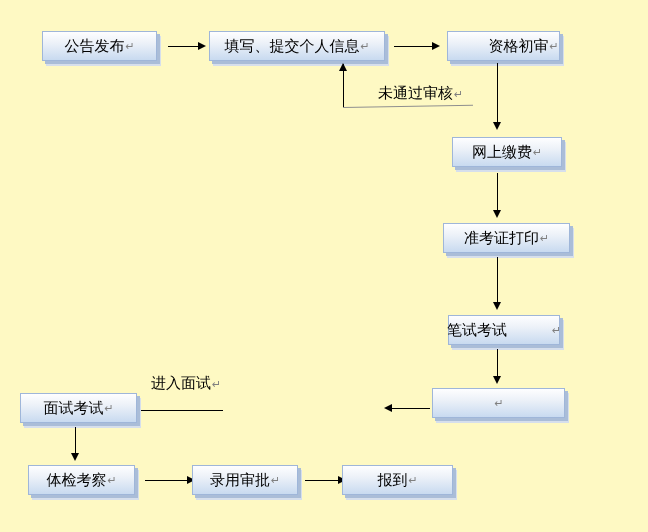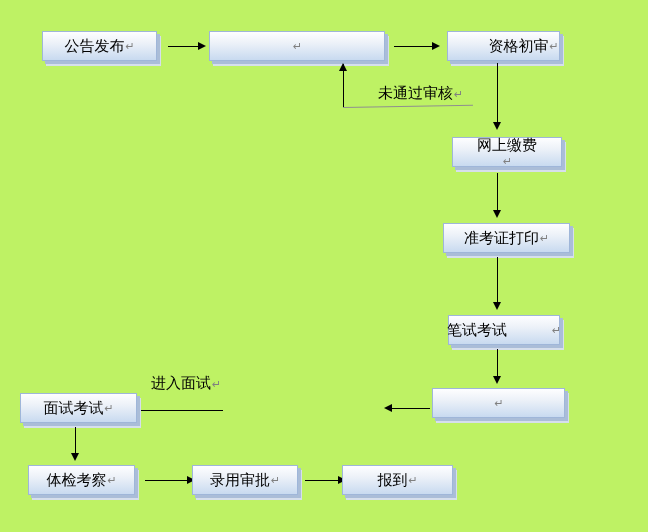--- a/index.html
+++ b/index.html
@@ -1,38 +1,38 @@
 <!DOCTYPE html>
 <html><head>
 <meta charset="utf-8">
 <style>
   html,body{margin:0;padding:0;background:#fff;}
   #canvas{
     position:relative;
     width:648px;height:532px;
-    background:#bef264;
+    background:#fef9c3;
     font-family:"Liberation Sans","DejaVu Sans",sans-serif;
     overflow:hidden;
   }
   
   .node{
     position:absolute;
     box-sizing:border-box;
     background:linear-gradient(180deg,#fefeff 0%,#ecf1f8 40%,#c8daf0 100%);
     border:1px solid #9fb6d9;
     box-shadow:3px 3px 0 #aabdd8, 4px 5px 0 #d6dfec;
     display:flex;align-items:center;justify-content:center;
     font-size:15px;color:#000;
     white-space:nowrap;
   }
   .ret{color:#808080;font-size:11px;margin-left:1px;}
   .n1{left:42px;top:31px;width:115px;height:30px;}
   .n2{left:209px;top:31px;width:176px;height:30px;}
   .n3{left:447px;top:31px;width:113px;height:30px;padding-left:40px;}
-  .n4{left:452px;top:137px;width:110px;height:30px;flex-direction:column;}
+  .n4{left:452px;top:137px;width:110px;height:30px;}
   .n5{left:443px;top:223px;width:127px;height:30px;justify-content:center;}
   .n6{left:448px;top:315px;width:112px;height:30px;gap:44px;}
   .n7{left:432px;top:388px;width:133px;height:30px;}
   .n8{left:225px;top:393px;width:157px;height:32px;}
   .n9{left:20px;top:393px;width:117px;height:30px;}
   .n10{left:28px;top:465px;width:107px;height:30px;}
   .n11{left:192px;top:465px;width:106px;height:30px;}
   .n12{left:342px;top:465px;width:111px;height:30px;}
   
   .harrow{position:absolute;height:0;border-top:1px solid #000;}
@@ -81,20 +81,21 @@
 <body>
 
 <div id="canvas">
 
   <div class="node n1">
     <span>公告发布</span>
       <span class="ret">↵</span>
   </div>
   <div class="harrow right a1"></div>
   <div class="node n2">
+    <span>填写、提交个人信息</span>
       <span class="ret">↵</span>
   </div>
   <div class="harrow right a2"></div>
   <div class="node n3">
     <span>资格初审</span>
       <span class="ret">↵</span>
   </div>
 
   <div class="varrow up u1"></div>
   <div class="gray-line"></div>

